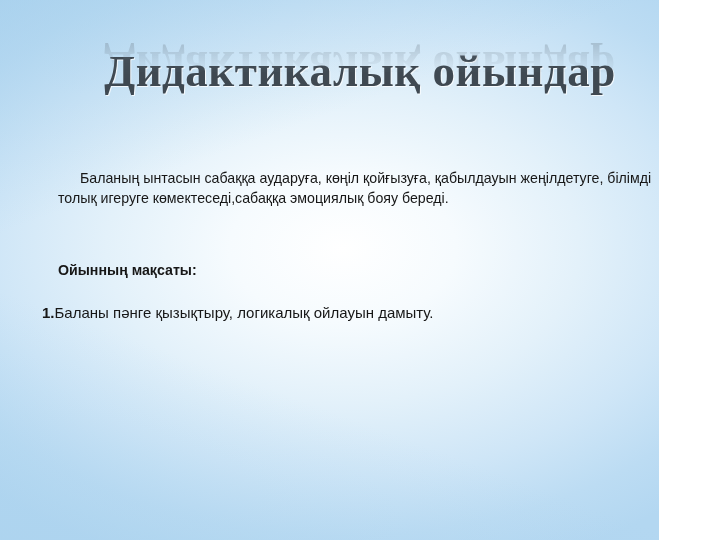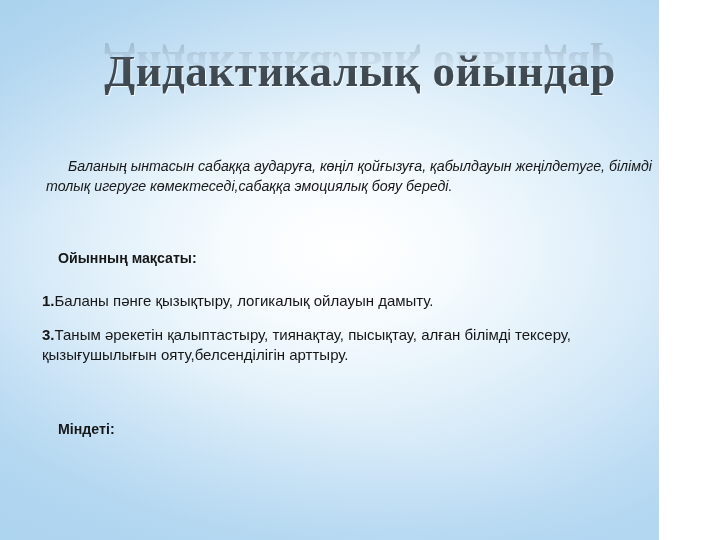--- a/index.html
+++ b/index.html
@@ -83,22 +83,21 @@
     position: absolute;
     left: 42px;
     top: 152px;
     width: 646px;
     z-index: 2;
     color: #171717;
   }
   .para {
     font-size: 14.2px;
     line-height: 20px;
-    margin: 4px;
-    font-style: italic;
+    margin: 16px;
   }
   .intro {
     text-indent: 22px;
     text-align: left;
     margin-bottom: 0;
   }
   .heading {
     font-weight: 700;
     font-size: 14.2px;
     line-height: 20px;
@@ -139,27 +138,25 @@
 
       <div class="gap-after-heading"></div>
 
       <p class="list-item"><span class="num">1.</span><span>Баланы пәнге қызықтыру, логикалық ойлауын дамыту.</span></p>
 
       <div class="gap-item"></div>
 
 
       <div class="gap-item"></div>
 
-      <p class="list-item"><span class="num">3.</span><span>Таным әрекетін қалыптастыру, тиянақтау, пысықтау, алған білімді тексеру, қызығушылығын ояту,белсенділігін арттыру.</span></p>
     </div>
 
     <div class="gap-block"></div>
 
     <div>
-      <p class="heading">Міндеті:</p>
 
       <div class="gap-heading2"></div>
 
 
       <div class="gap-item"></div>
 
     </div>
 
   </div>
 </div>

